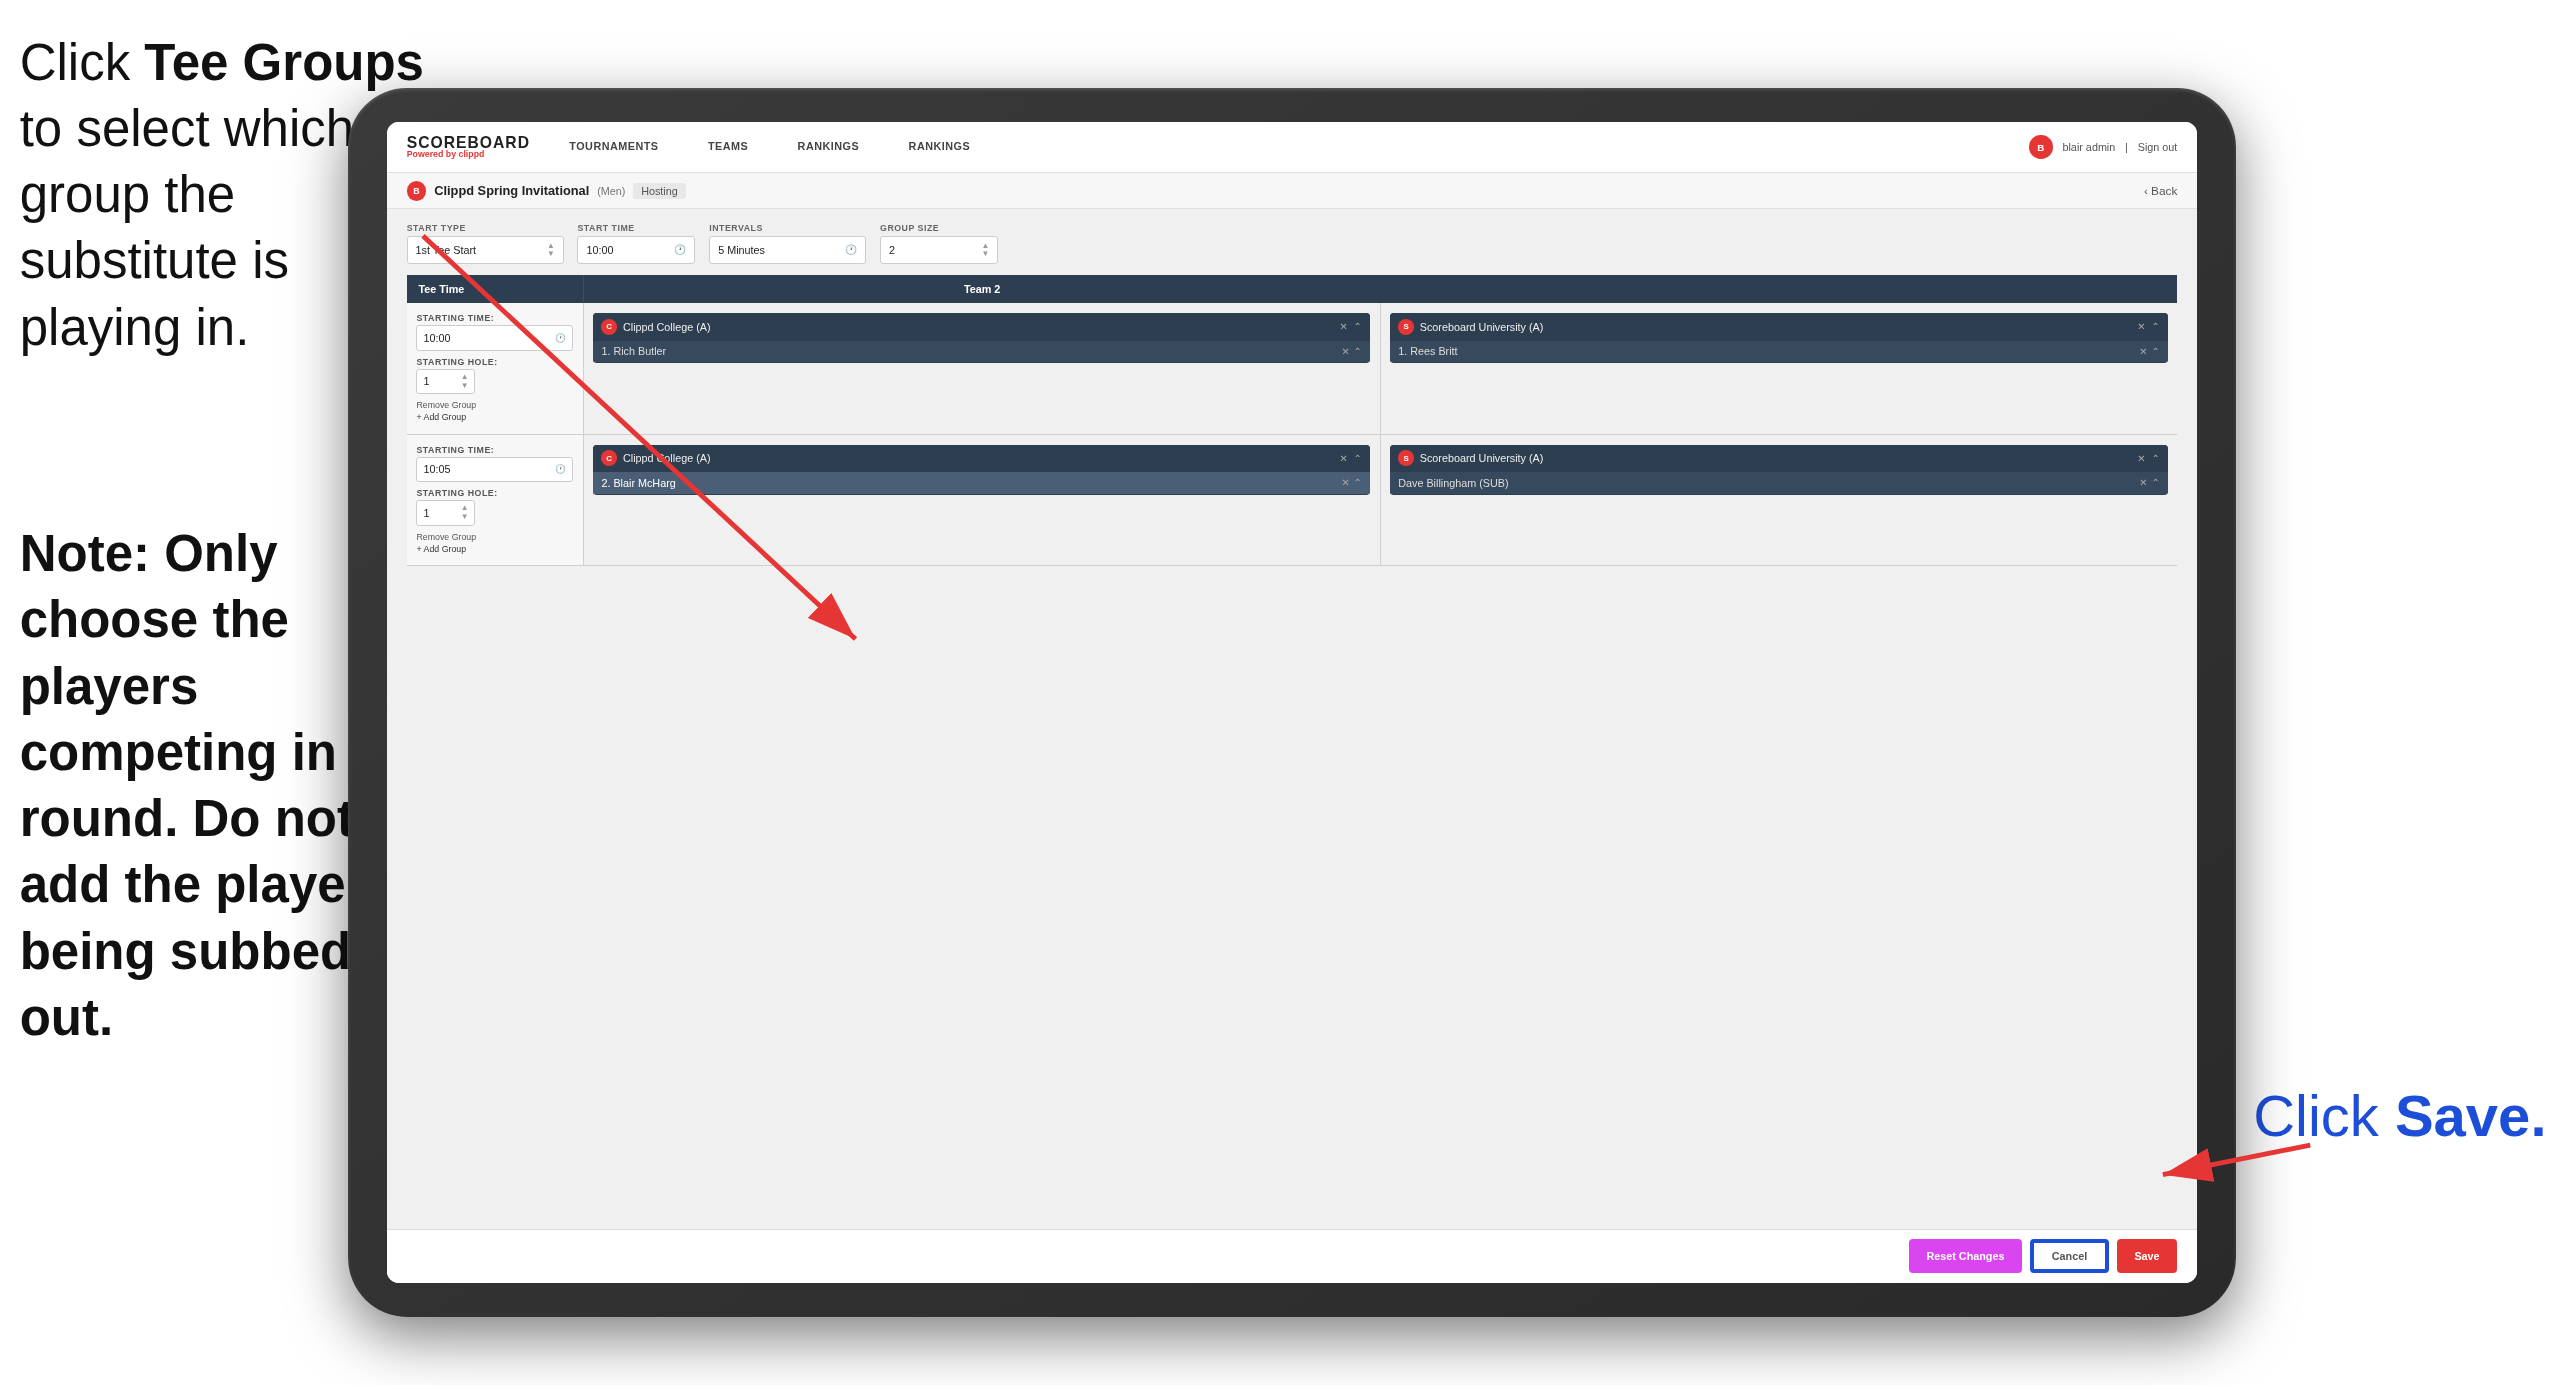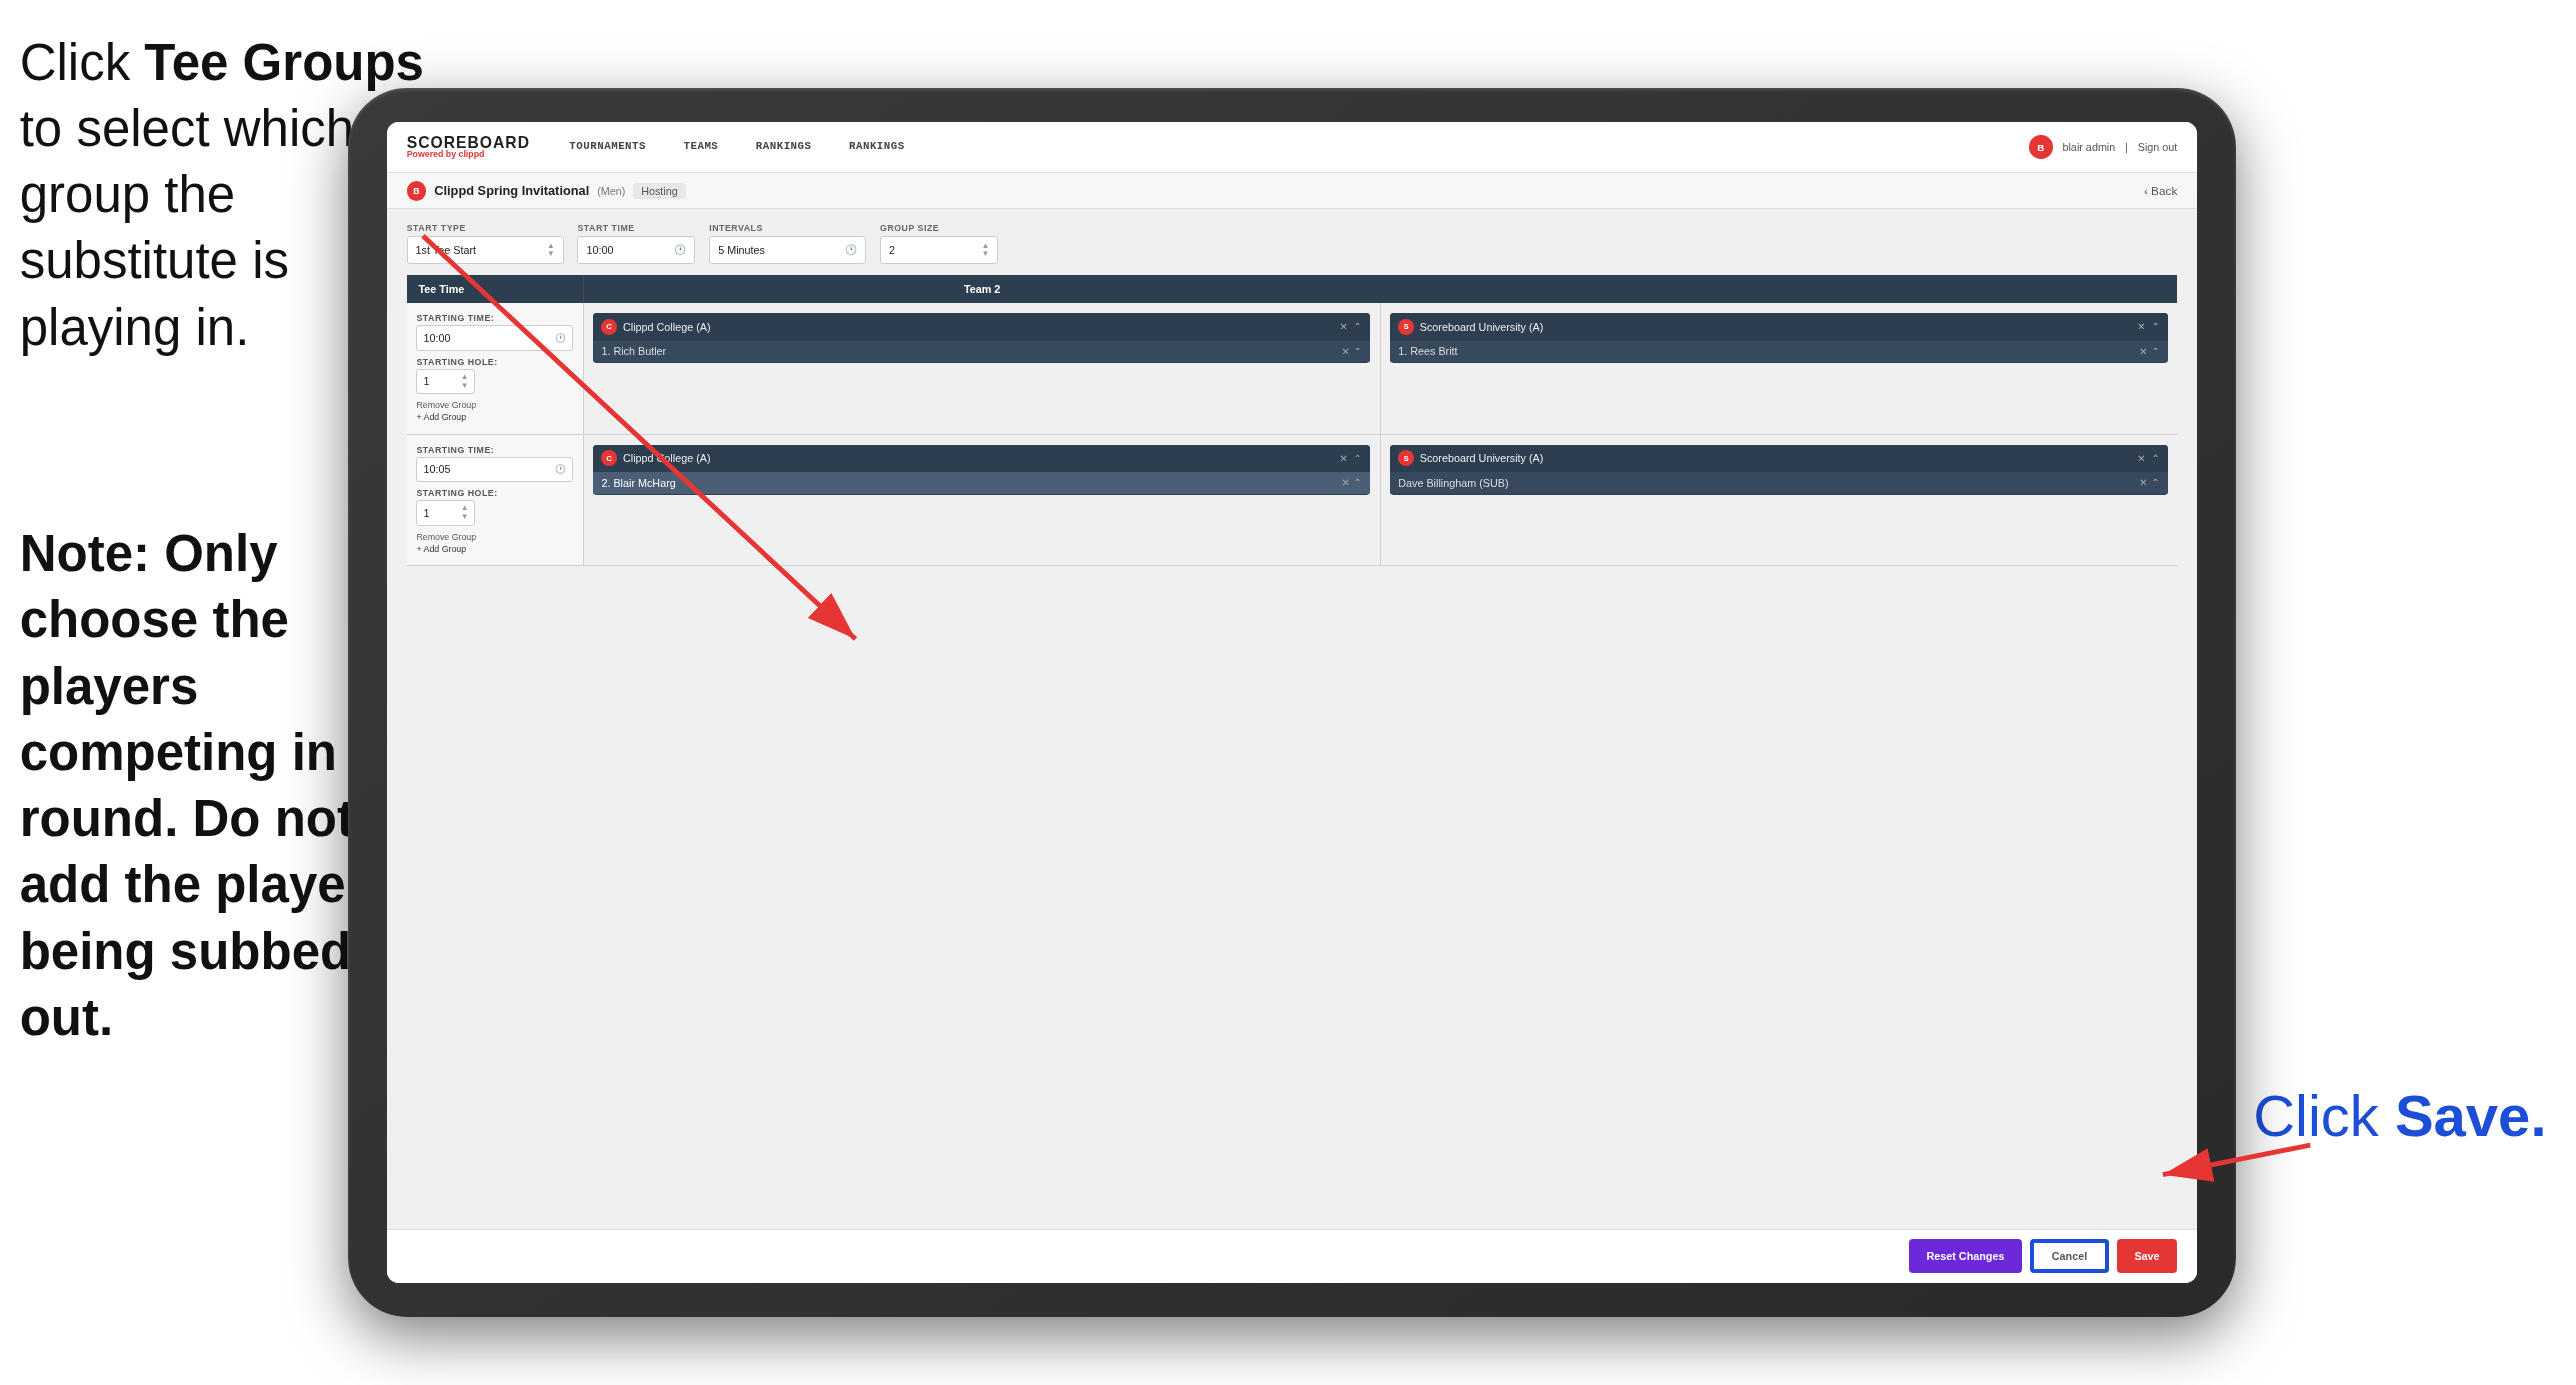--- a/index.html
+++ b/index.html
@@ -98,23 +98,22 @@
       color: #888;
       line-height: 1;
     }
     .scoreboard-logo .logo-sub span {
       color: #e63535;
       font-weight: 700;
     }
 
     .nav-items {
       display: flex;
-      gap: 6px;
+      gap: 18px;
       flex: 1;
-      font-family: Liberation Mono, monospace;
     }
     .nav-item {
       padding: 0 15.7px;
       height: 51px;
       display: flex;
       align-items: center;
       font-size: 10.8px;
       font-weight: 600;
       letter-spacing: 0.5px;
       color: #444;
@@ -411,21 +410,21 @@
     }
     .btn {
       padding: 6.9px 17.7px;
       border-radius: 3.9px;
       font-size: 10.8px;
       font-weight: 600;
       cursor: pointer;
       border: none;
     }
     .btn-secondary {
-      background: #6d28d9;
+      background: #d946ef;
       color: white;
     }
     .btn-ghost {
       background: transparent;
       color: #555;
       border: 4px solid #1d4ed8;
     }
     .btn-primary {
       background: #e63535;
       color: white;

